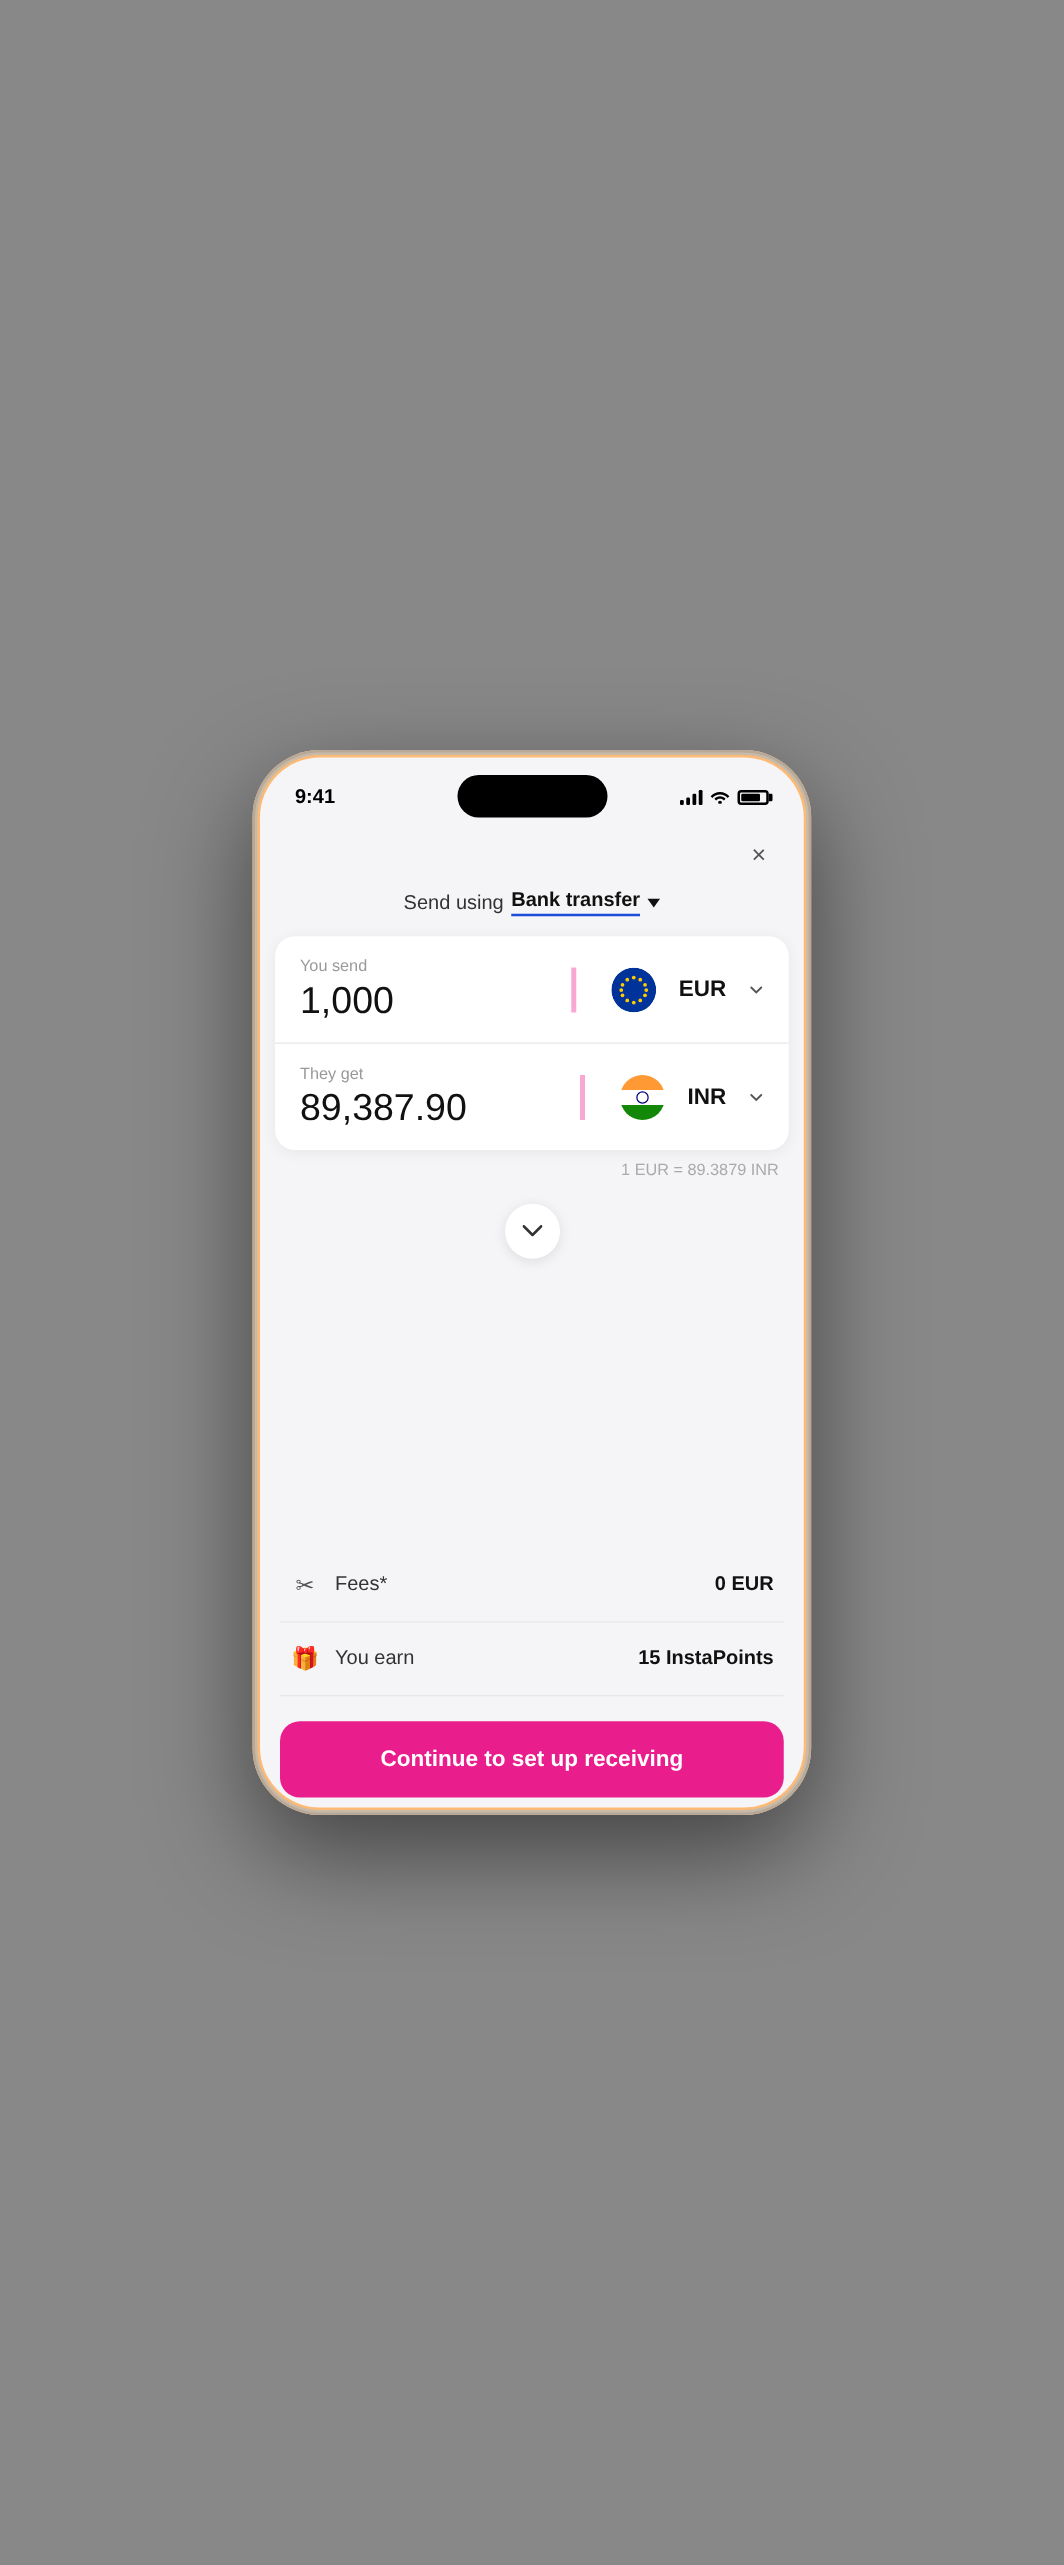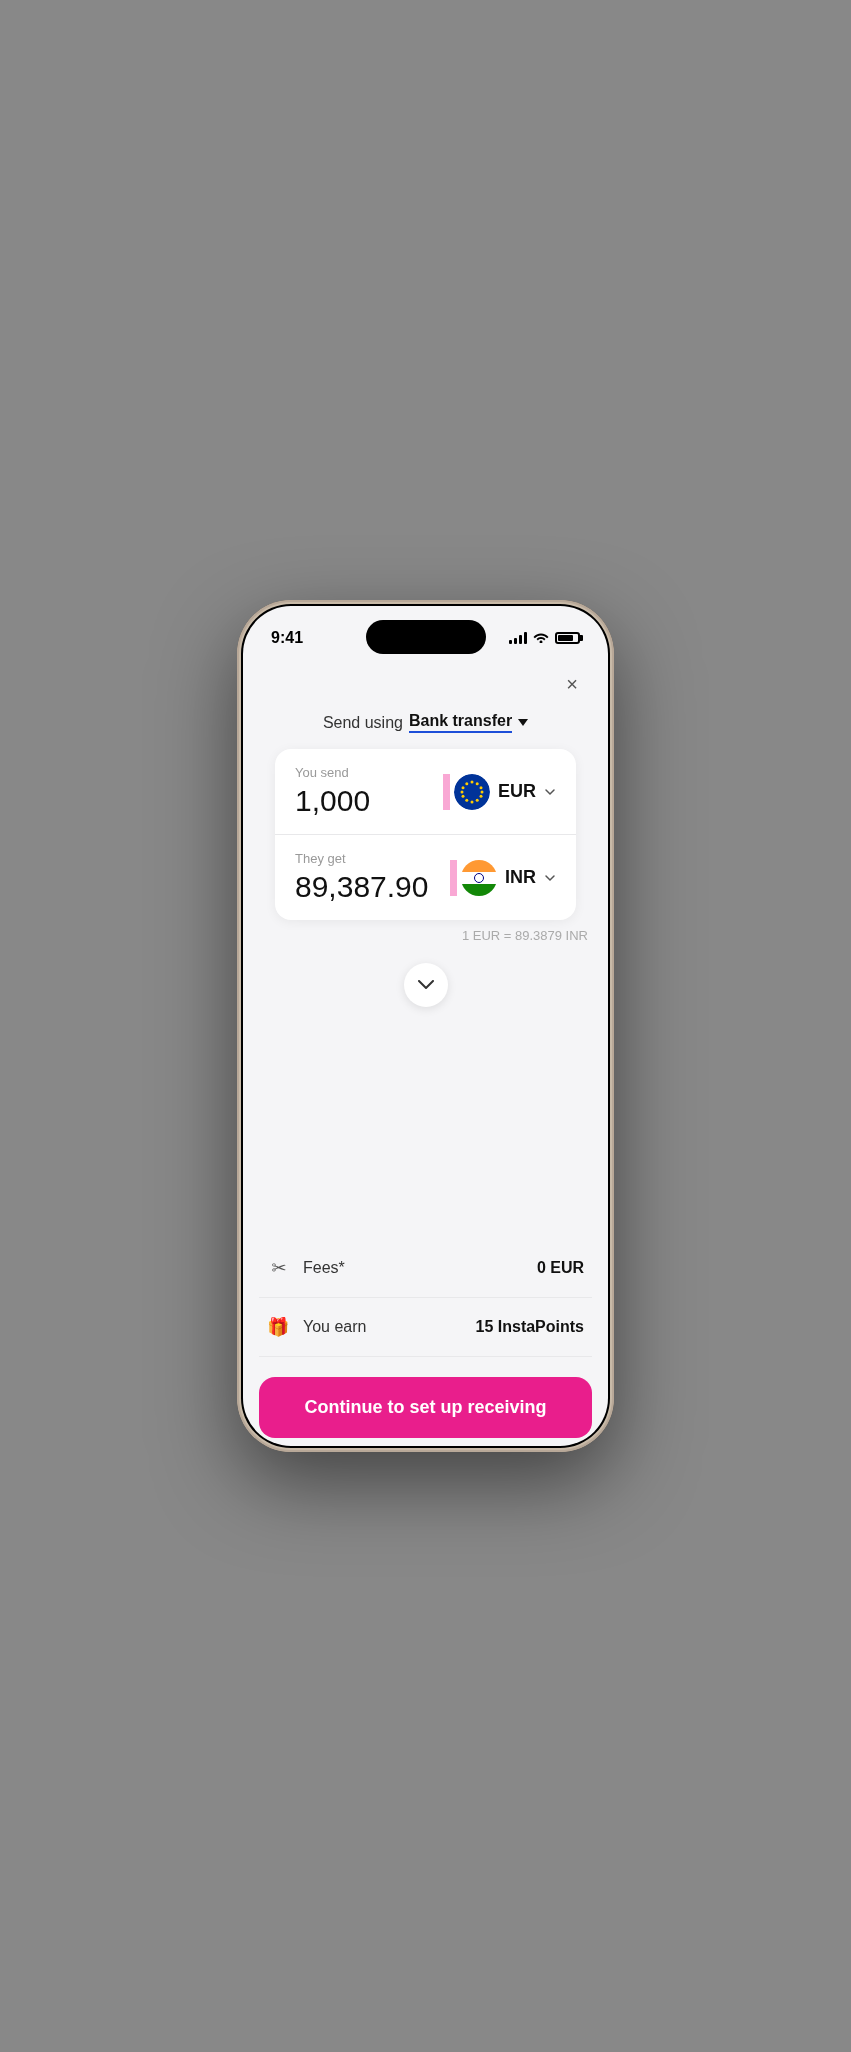--- a/index.html
+++ b/index.html
@@ -7,23 +7,23 @@
     body {
       background: #888;
       display: flex;
       justify-content: center;
       align-items: center;
       min-height: 100vh;
       font-family: -apple-system, BlinkMacSystemFont, 'Segoe UI', sans-serif;
     }
 
     .phone-shell {
-      width: 377px;
+      width: 447px;
       height: 852px;
-      background: #000000;
+      background: #fdba74;
       border-radius: 54px;
       position: relative;
       box-shadow: 0 30px 80px rgba(0,0,0,0.5), inset 0 0 0 2px #b8a898, inset 0 0 0 4px #c8baa8;
       overflow: hidden;
     }
 
     .phone-screen {
       position: absolute;
       top: 6px;
       left: 6px;
@@ -180,21 +180,21 @@
       width: 0;
       height: 0;
       border-left: 5px solid transparent;
       border-right: 5px solid transparent;
       border-top: 7px solid #111;
       display: inline-block;
     }
 
     
     .currency-container {
-      margin: 0 32px;
+      margin: 0 12px;
       background: #fff;
       border-radius: 16px;
       overflow: hidden;
       box-shadow: 0 2px 12px rgba(0,0,0,0.06);
       flex-shrink: 0;
     }
 
     .currency-row {
       display: flex;
       align-items: center;
@@ -218,24 +218,24 @@
 
     .currency-amount {
       font-size: 30px;
       font-weight: 300;
       color: #111;
     }
 
     .currency-right {
       display: flex;
       align-items: center;
-      gap: 8px;
+      gap: 18px;
       cursor: pointer;
-      padding-left: 4px;
-      border-left: 7px solid #f9a8d4;
+      padding-left: 28px;
+      border-left: 4px solid #f9a8d4;
     }
 
     .flag-circle {
       width: 36px;
       height: 36px;
       border-radius: 50%;
       overflow: hidden;
       flex-shrink: 0;
     }
 

